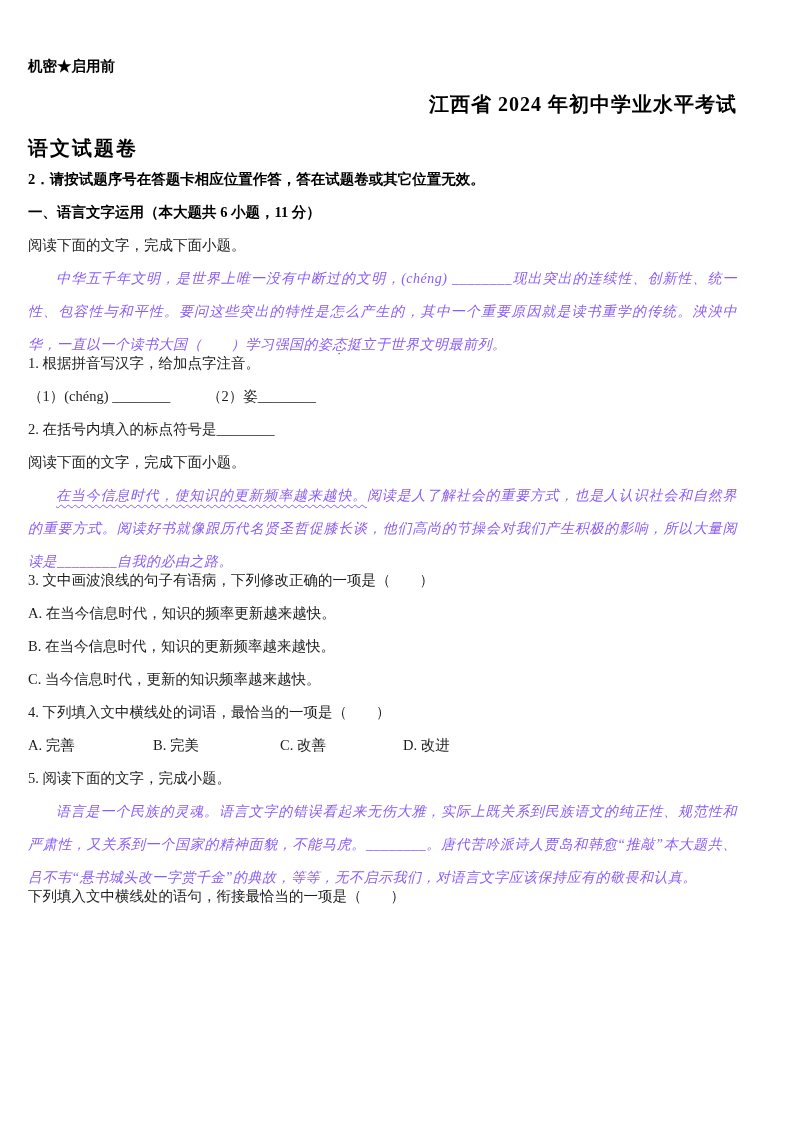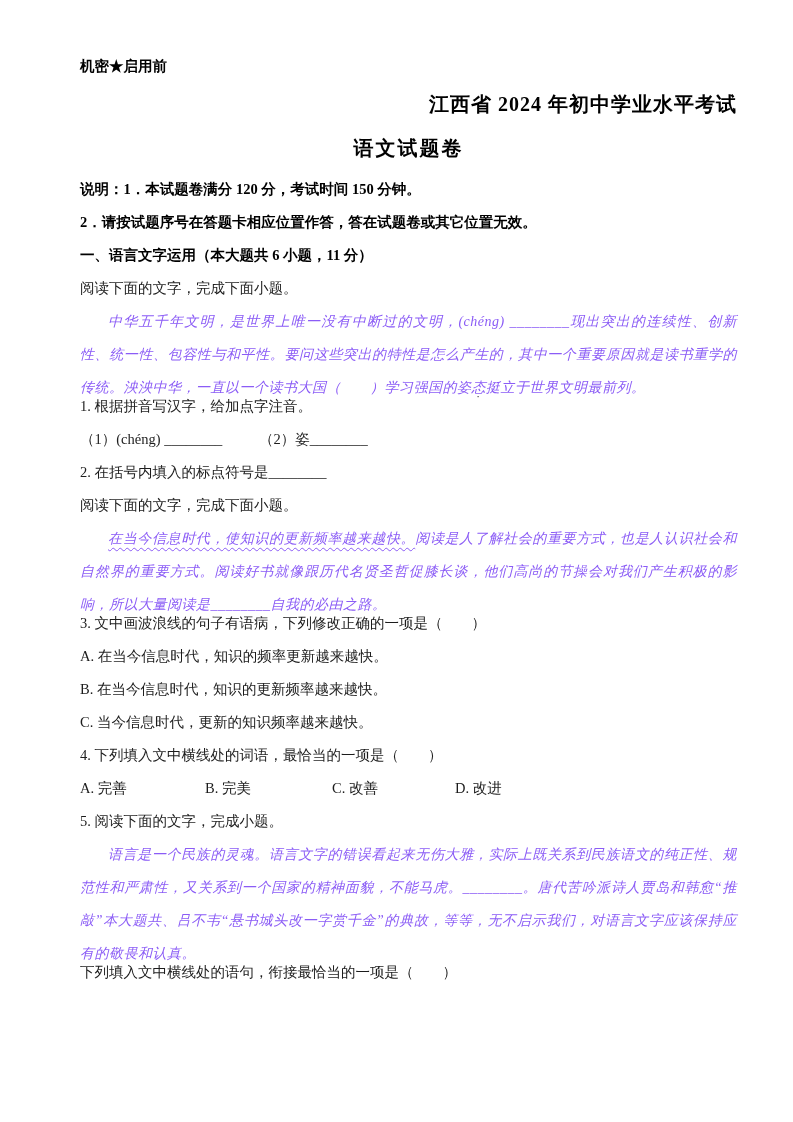--- a/index.html
+++ b/index.html
@@ -2,34 +2,34 @@
 <html><head>
 <meta charset="utf-8">
 <style>
   html,body{margin:0;padding:0;background:#ffffff;}
   .page{
     position:relative;
     width:793px;height:1122px;
     margin:0 auto;
     background:#ffffff;
     box-sizing:border-box;
-    padding:50px 56px 0 80px;
+    padding:50px 56px 0 28px;
     overflow:hidden;
     font-family:"Liberation Serif","DejaVu Serif",serif;
     color:#1c1c1c;
     font-size:14.5px;
   }
   .line{line-height:33px;white-space:nowrap;}
   .bold{font-weight:bold;color:#000;}
   .doc-title{
     text-align:right;font-size:20px;font-weight:bold;color:#000;
     line-height:30px;margin-top:6px;letter-spacing:1px;
   }
   .doc-subtitle{
-    text-align:center;font-size:20px;font-weight:bold;color:#000;
+    text-align:left;font-size:20px;font-weight:bold;color:#000;
     line-height:30px;margin-top:14px;letter-spacing:2px;
   }
   .note1{margin-top:10px;}
   .para{
     line-height:33px;text-indent:2em;margin:0 0 -14px 0;
     text-align:justify;
   }
   .kai{
     font-style:italic;
     font-size:14px;
@@ -58,21 +58,20 @@
 </head>
 <body>
 
 <div class="page">
 
   <div class="line bold">机密★启用前</div>
 
   <div class="doc-title">江西省 2024 年初中学业水平考试</div>
   <div class="doc-subtitle">语文试题卷</div>
 
-  <div class="line bold note1">说明：1．本试题卷满分 120 分，考试时间 150 分钟。</div>
   <div class="line bold">2．请按试题序号在答题卡相应位置作答，答在试题卷或其它位置无效。</div>
 
   <div class="line bold">一、语言文字运用（本大题共 6 小题，11 分）</div>
 
   <div class="line">阅读下面的文字，完成下面小题。</div>
 
   <p class="para kai"><span>中华五千年文明，是世界上唯一没有中断过的文明，(chéng) ________现出突出的连续性、创新性、统一性、包容性与和平性。要问这些突出的特性是怎么产生的，其中一个重要原因就是读书重学的传统。泱泱中华，一直以一个读书大国（　　）学习强国的</span><span class="em-dot">姿</span><span>态挺立于世界文明最前列。</span></p>
 
   <div class="line">1. 根据拼音写汉字，给加点字注音。</div>
 

